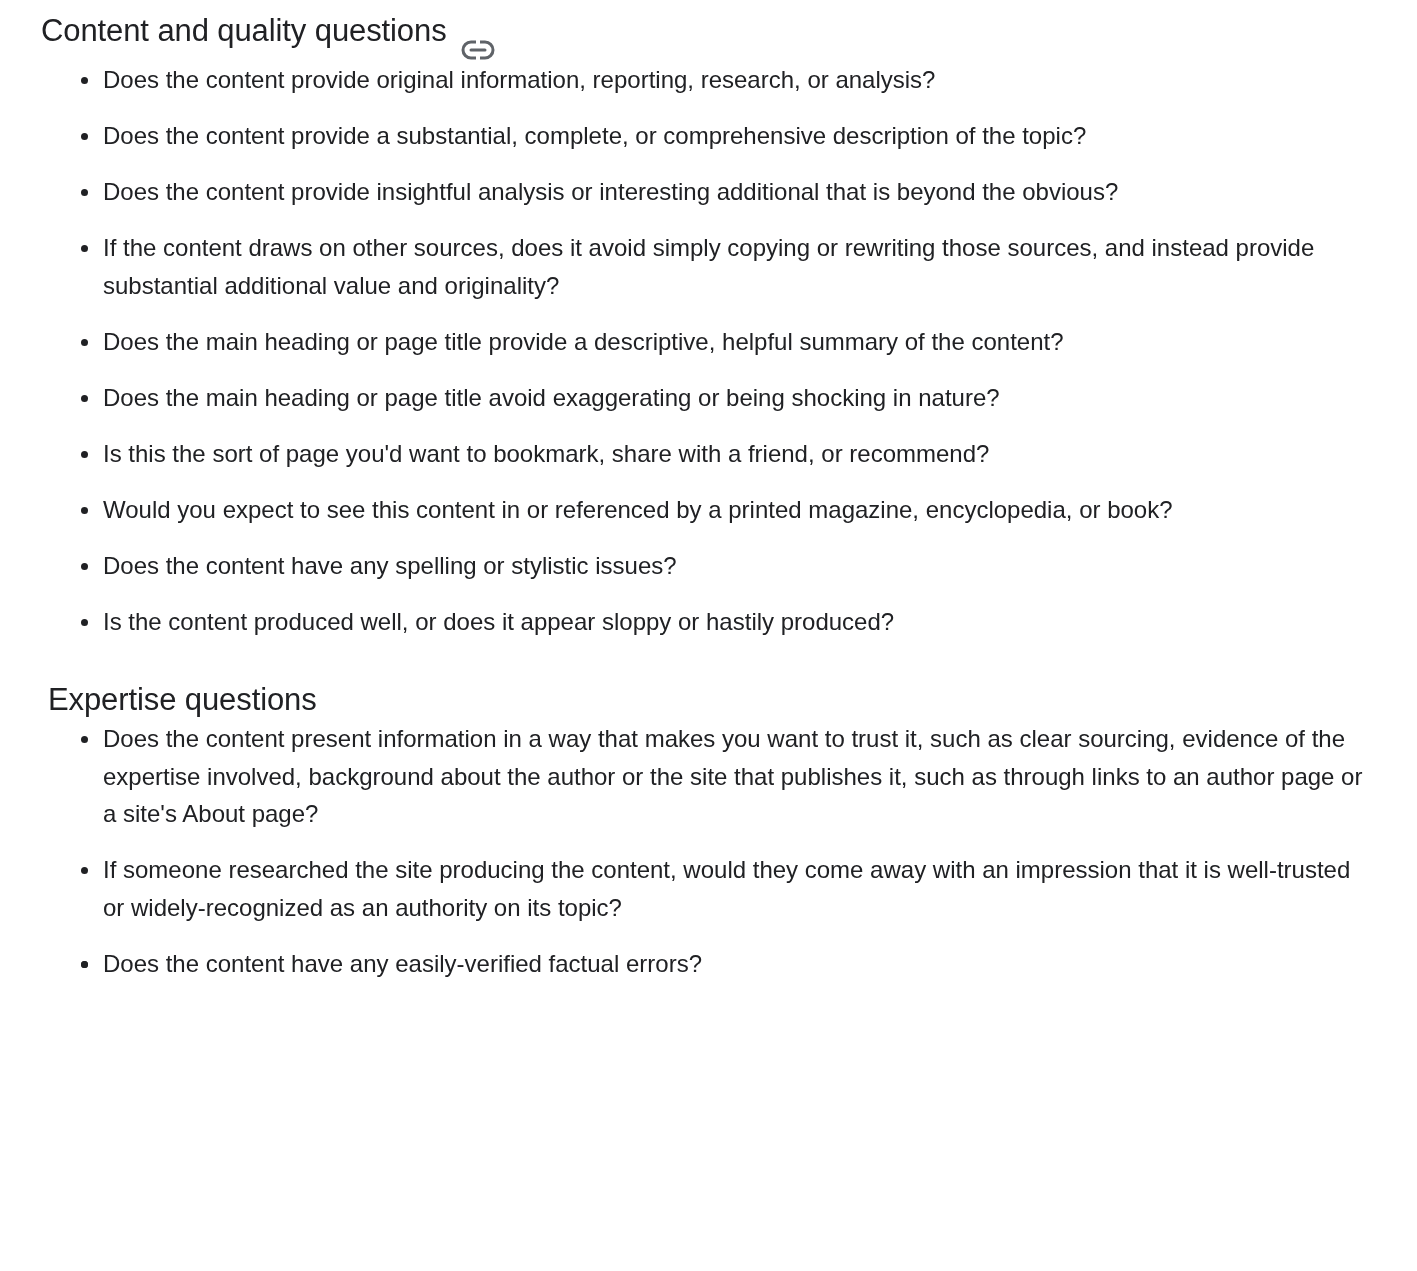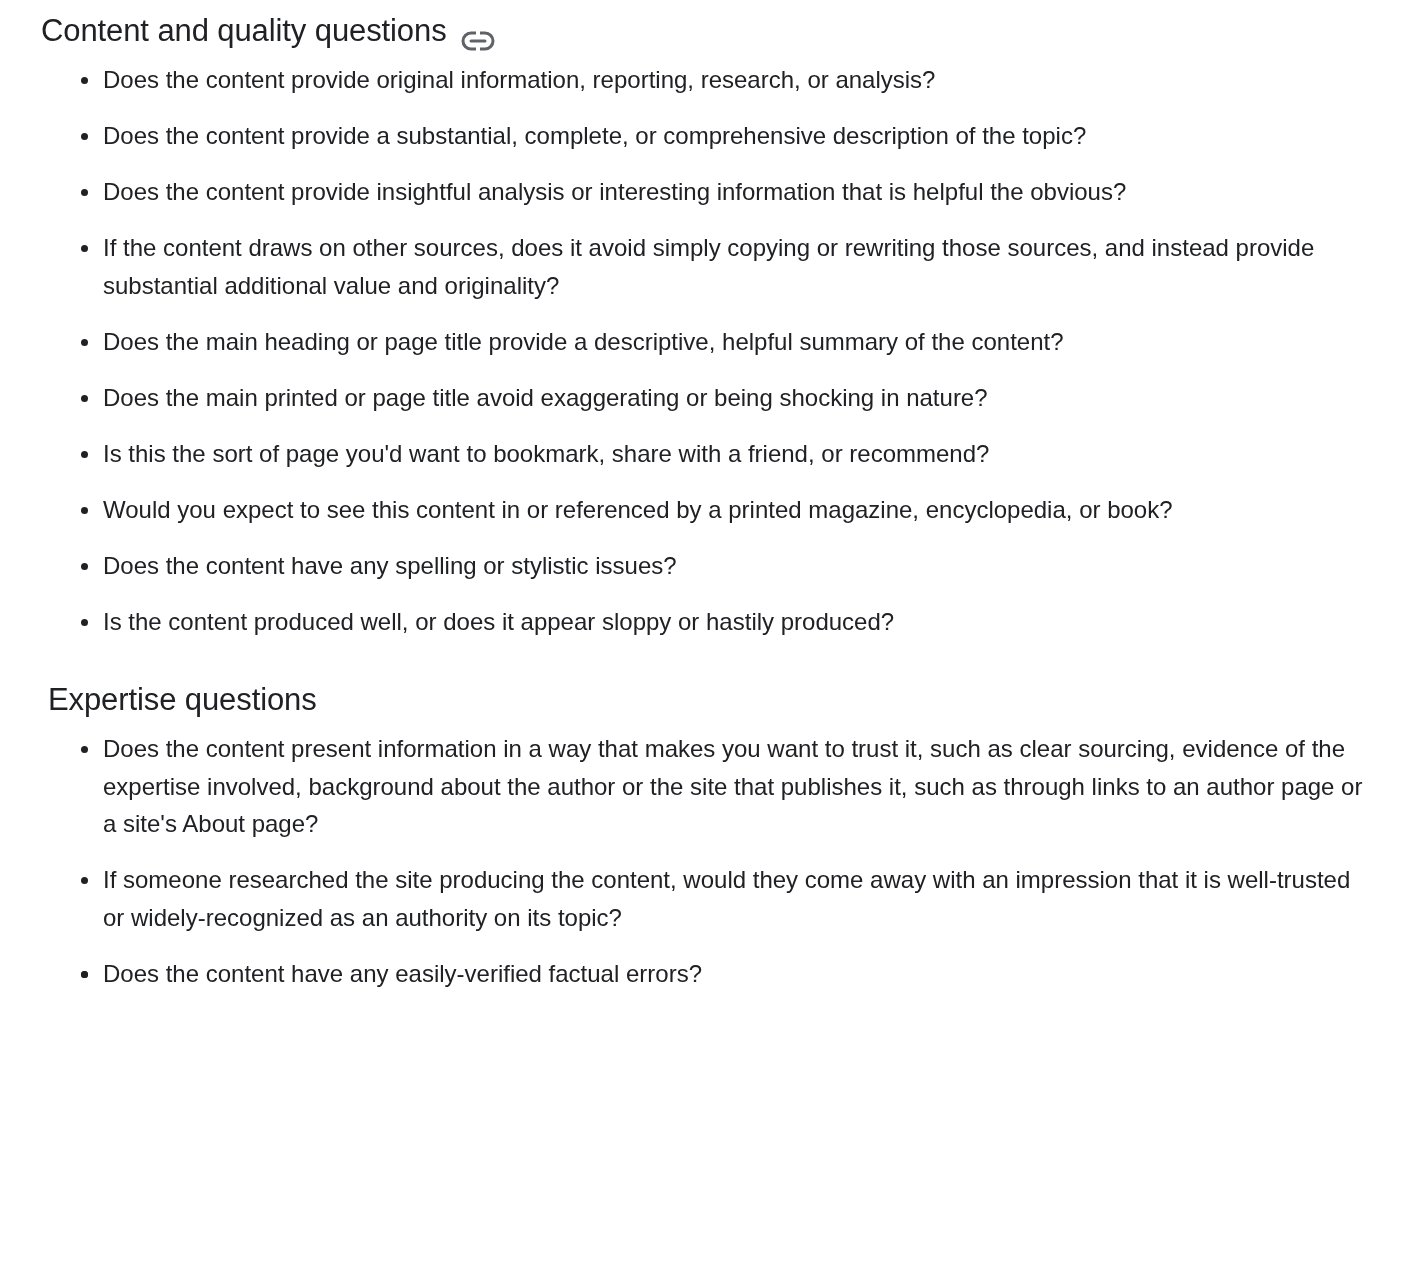--- a/index.html
+++ b/index.html
@@ -4,28 +4,28 @@
   <style>
     html, body { margin: 0; padding: 0; background: #ffffff; }
     body {
       width: 1417px; height: 1271px; overflow: hidden;
       font-family: "Liberation Sans", "DejaVu Sans", sans-serif;
       color: #202124;
     }
     .page { position: relative; padding: 0 0 0 41px; }
     .section-heading {
       margin: 0; font-weight: 400; font-size: 31px; line-height: 40px;
-      color: #202124; display: flex; align-items: center; letter-spacing: -0.1px;
+      color: #202124; display: flex; align-items: flex-end; letter-spacing: -0.1px;
     }
     .section-1 .section-heading { padding-top: 11px; height: 40px; }
     .section-2 .section-heading { padding-top: 0; height: 40px; margin-top: 40px; margin-left: 7px; }
     .link-icon { display: inline-block; margin-left: 14px; width: 34px; height: 22px; position: relative; top: 2px; }
     ul.q-list { list-style: none; margin: 0; padding: 0; }
     .section-1 ul.q-list { margin-top: 10px; }
-    .section-2 ul.q-list { margin-top: 10px; }
+    .section-2 ul.q-list { }
     li.q-item {
       position: relative; padding-left: 62px; padding-right: 40px;
       font-size: 24px; line-height: 37.5px; margin-bottom: 18.5px; color: #202124;
     }
     li.q-item .bullet {
       position: absolute; left: 40px; top: 16px; width: 7px; height: 7px;
       border-radius: 50%; background: #202124;
     }
   </style>
 </head>
@@ -41,24 +41,24 @@
           <rect x="2" y="3" width="30" height="16" rx="8" ry="8" fill="none" stroke="#5f6368" stroke-width="3"></rect>
           <line x1="10" y1="11" x2="24" y2="11" stroke="#5f6368" stroke-width="3" stroke-linecap="round"></line>
           <rect x="15" y="1" width="4" height="4" fill="#ffffff"></rect>
           <rect x="15" y="17" width="4" height="4" fill="#ffffff"></rect>
         </svg>
       </span>
     </h2>
     <ul class="q-list">
       <li class="q-item"><span class="bullet"></span><span>Does the content provide original information, reporting, research, or analysis?</span></li>
       <li class="q-item"><span class="bullet"></span><span>Does the content provide a substantial, complete, or comprehensive description of the topic?</span></li>
-      <li class="q-item"><span class="bullet"></span><span>Does the content provide insightful analysis or interesting information that is helpful the obvious?</span></li>
+      <li class="q-item"><span class="bullet"></span><span>Does the content provide insightful analysis or interesting additional that is beyond the obvious?</span></li>
       <li class="q-item"><span class="bullet"></span><span>If the content draws on other sources, does it avoid simply copying or rewriting those sources, and instead provide substantial additional value and originality?</span></li>
       <li class="q-item"><span class="bullet"></span><span>Does the main heading or page title provide a descriptive, helpful summary of the content?</span></li>
-      <li class="q-item"><span class="bullet"></span><span>Does the main printed or page title avoid exaggerating or being shocking in nature?</span></li>
+      <li class="q-item"><span class="bullet"></span><span>Does the main heading or page title avoid exaggerating or being shocking in nature?</span></li>
       <li class="q-item"><span class="bullet"></span><span>Is this the sort of page you'd want to bookmark, share with a friend, or recommend?</span></li>
       <li class="q-item"><span class="bullet"></span><span>Would you expect to see this content in or referenced by a printed magazine, encyclopedia, or book?</span></li>
       <li class="q-item"><span class="bullet"></span><span>Does the content have any spelling or stylistic issues?</span></li>
       <li class="q-item"><span class="bullet"></span><span>Is the content produced well, or does it appear sloppy or hastily produced?</span></li>
     </ul>
   </section>
 
   <section class="section-2">
     <h2 class="section-heading">
       <span>Expertise questions</span>

